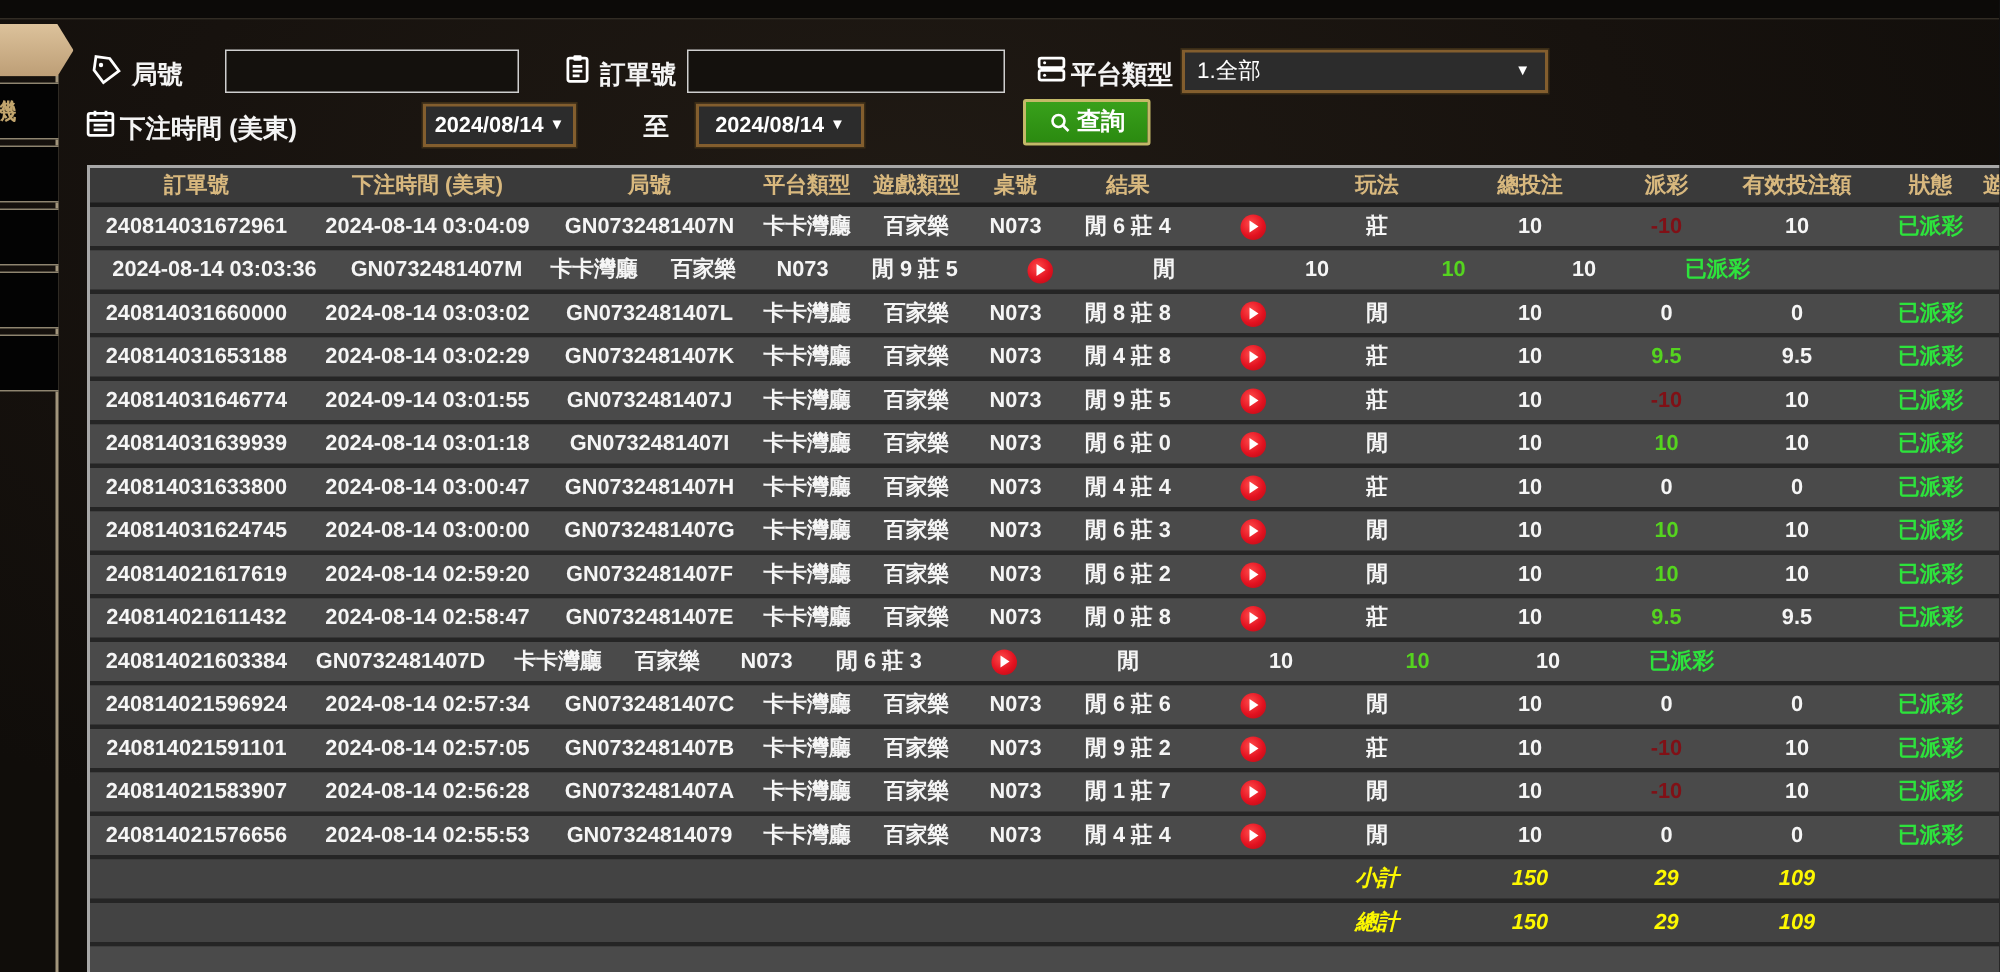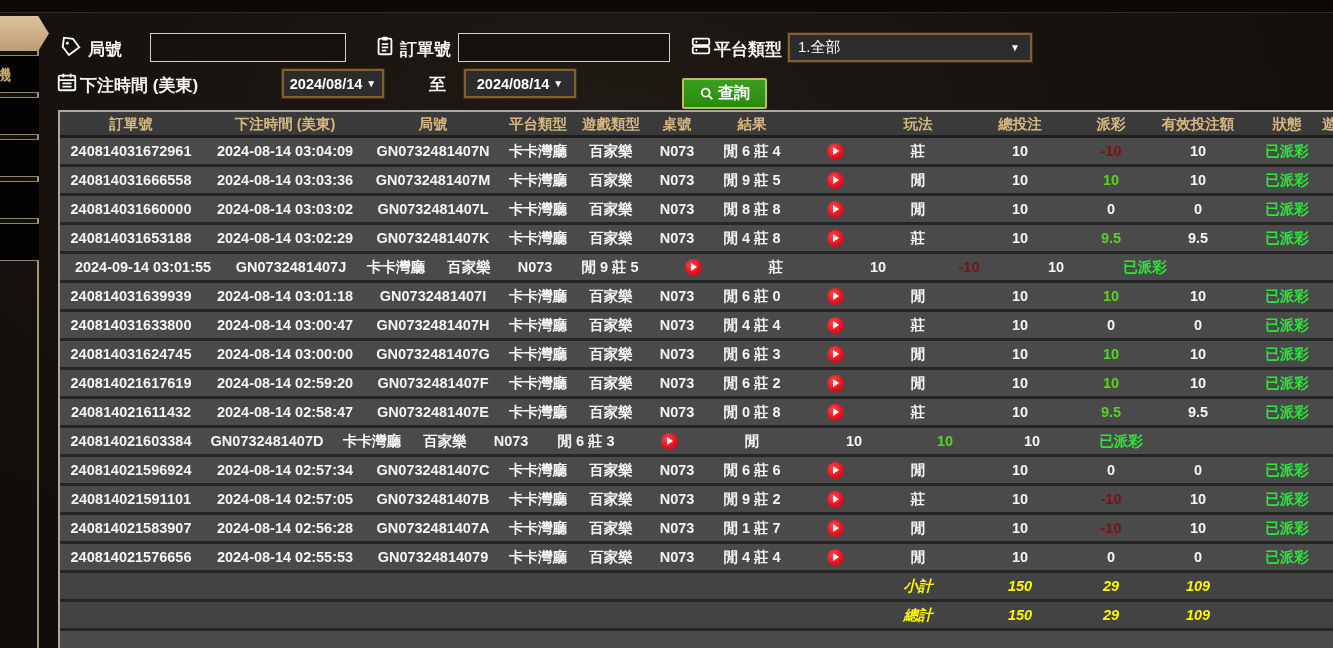--- a/index.html
+++ b/index.html
@@ -29,21 +29,21 @@
 
   .selectbox { position:absolute; height:29px; background:#2c2c2c; border:2px solid #835e2e; outline:1px solid #3a2c16;
                color:#fff; font-size:15px; display:flex; align-items:center; cursor:pointer; }
   .selectbox .val { padding-left:8px; flex:1; text-align:left; font-weight:normal; }
   .selectbox .arrow { font-size:10px; color:#fff; padding-right:10px; }
   .datebox { justify-content:center; font-weight:bold; }
   .datebox .dval { padding-right:4px; font-size:14.5px; }
 
   .querybtn { position:absolute; left:682px; top:66px; width:85px; height:31px;
               background:linear-gradient(#38a01b,#2b8a10); border:2px solid #c3b968; border-radius:2px;
-              color:#fff; font-size:16px; font-weight:bold; display:flex; align-items:center; justify-content:center; gap:3px; cursor:pointer;margin-top:12px; }
+              color:#fff; font-size:16px; font-weight:bold; display:flex; align-items:center; justify-content:center; gap:3px; cursor:pointer; }
   .querybtn svg { width:16px; height:16px; }
 
   
   .table { position:absolute; left:58px; top:110px; width:1332px; height:538px;
            border:2px solid #a8a8a8; border-bottom:none; background:#454545;
            display:flex; flex-direction:column; }
   .thead { display:flex; height:26px; background:#3a3a3a; border-bottom:3px solid #1d1d1d; flex:none; }
   .thead .cell { color:#d8b87e; font-size:14.5px; font-weight:bold; line-height:25px; }
   .trow { display:flex; height:29px; background:#4a4a4a; border-bottom:3px solid #252525; flex:none; }
   .cell { flex:none; text-align:center; color:#f5f5f5; font-size:14.5px; font-weight:bold; line-height:27px;
@@ -174,21 +174,20 @@
     </div>
     <div class="cell c9">莊</div>
     <div class="cell c10">10</div>
     <div class="cell c11 neg">-10</div>
     <div class="cell c12">10</div>
     <div class="cell c13 status">已派彩</div>
     <div class="cell c14"></div>
   </div>
 
   <div class="trow">
-    <div class="cell c1">240814031666558</div>
     <div class="cell c2">2024-08-14 03:03:36</div>
     <div class="cell c3">GN0732481407M</div>
     <div class="cell c4">卡卡灣廳</div>
     <div class="cell c5">百家樂</div>
     <div class="cell c6">N073</div>
     <div class="cell c7">閒 9 莊 5</div>
     <div class="cell c8 playcell">
       <span class="playbtn">
               <span class="tri"></span>
             </span>
@@ -237,20 +236,21 @@
     </div>
     <div class="cell c9">莊</div>
     <div class="cell c10">10</div>
     <div class="cell c11 pos">9.5</div>
     <div class="cell c12">9.5</div>
     <div class="cell c13 status">已派彩</div>
     <div class="cell c14"></div>
   </div>
 
   <div class="trow">
+    <div class="cell c1">240814031646774</div>
     <div class="cell c2">2024-09-14 03:01:55</div>
     <div class="cell c3">GN0732481407J</div>
     <div class="cell c4">卡卡灣廳</div>
     <div class="cell c5">百家樂</div>
     <div class="cell c6">N073</div>
     <div class="cell c7">閒 9 莊 5</div>
     <div class="cell c8 playcell">
       <span class="playbtn">
               <span class="tri"></span>
             </span>

